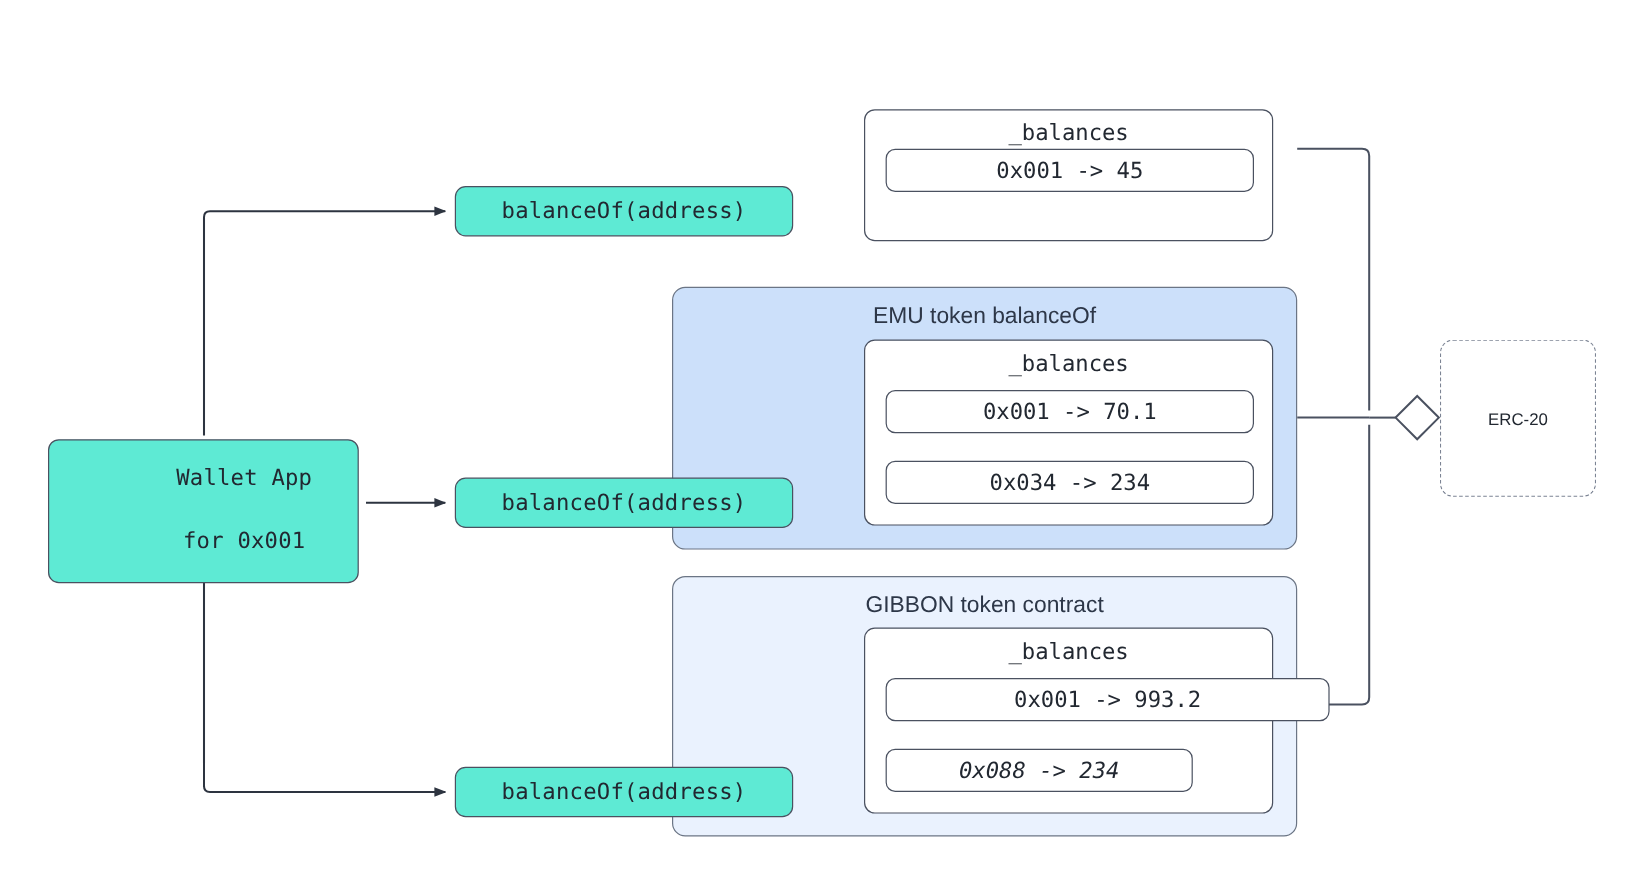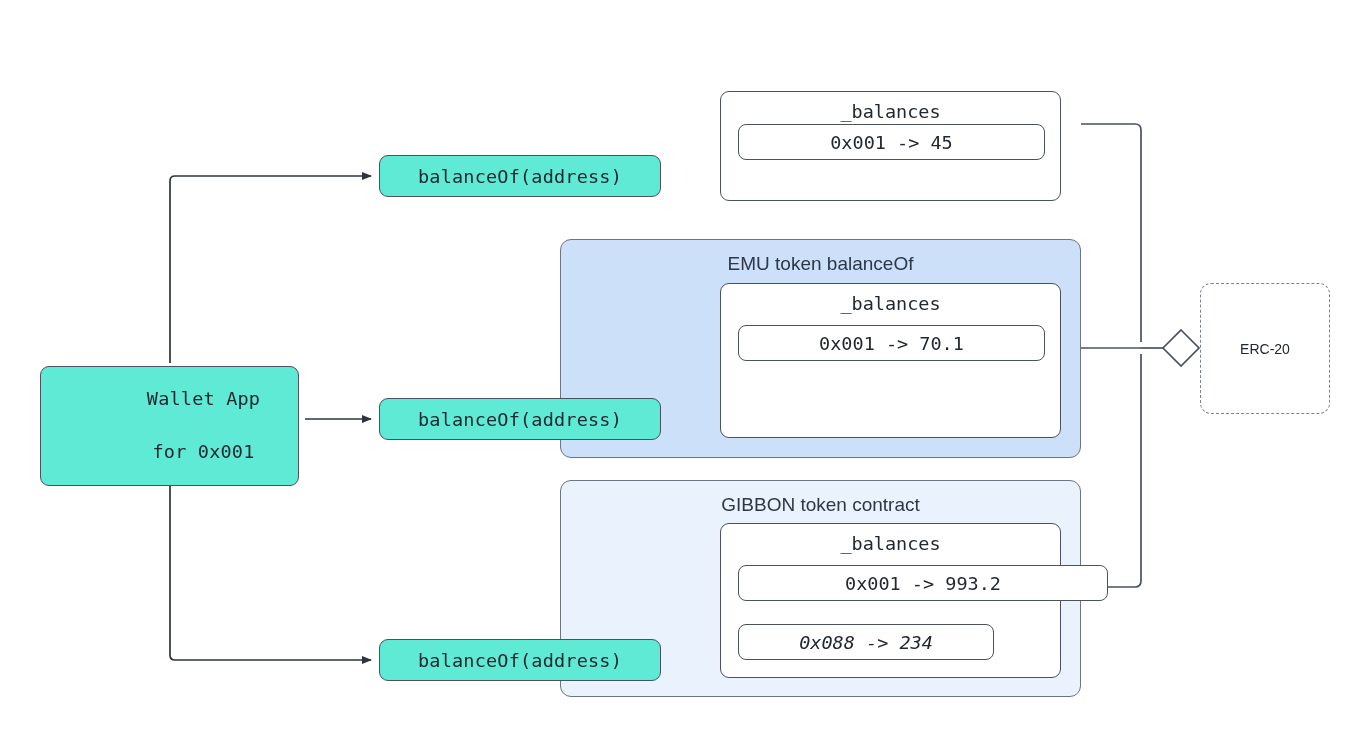--- a/index.html
+++ b/index.html
@@ -176,20 +176,21 @@
     <div class="balances-title">_balances</div>
     <div class="entry" style="left:17px; top:32px; width:307px;">0x001 -&gt; 45</div>
   </div>
 
   <div class="contract-panel" style="left:560px; top:239px; width:521px; height:219px; background:#cce0fa;">
     <div class="panel-title" style="top:13px;">EMU token balanceOf</div>
   </div>
   <div class="balances-box" style="left:720px; top:283px; width:341px; height:155px;">
     <div class="balances-title">_balances</div>
     <div class="entry" style="left:17px; top:41px; width:307px;">0x001 -&gt; 70.1</div>
+    <div class="entry" style="left:17px; top:100px; width:307px;">0x034 -&gt; 234</div>
   </div>
 
   <div class="contract-panel" style="left:560px; top:480px; width:521px; height:217px; background:#eaf2fe;">
     <div class="panel-title" style="top:13px;">GIBBON token contract</div>
   </div>
   <div class="balances-box" style="left:720px; top:523px; width:341px; height:155px;">
     <div class="balances-title">_balances</div>
     <div class="entry" style="left:17px; top:41px; width:370px;">0x001 -&gt; 993.2</div>
     <div class="entry" style="left:17px; top:100px; width:256px;font-style:italic;">0x088 -&gt; 234</div>
   </div>

